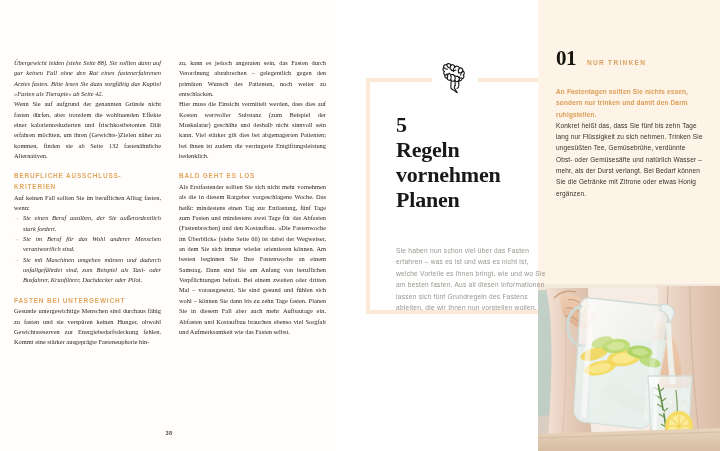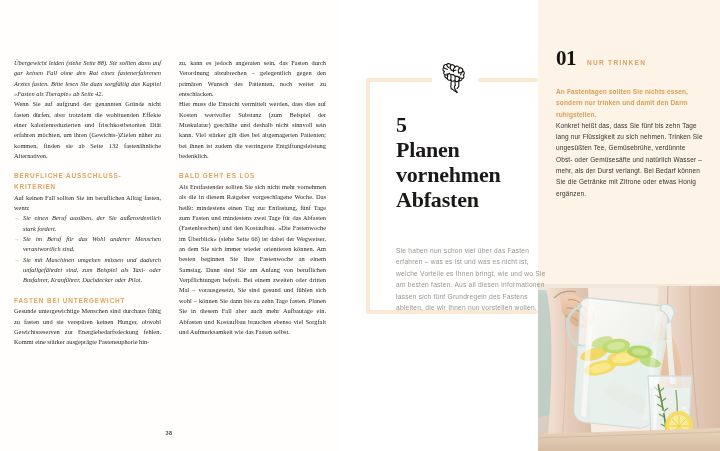--- a/index.html
+++ b/index.html
@@ -299,23 +299,23 @@
           <path d="M23.2 29.4 c-0.9 0.9 -1.1 2.4 -0.4 3.5 l2.2 3.5"></path>
           <path d="M26.6 24.6 l0.3 4.4 c0.1 1.4 -0.6 2.7 -1.8 3.4"></path>
           <path d="M20.5 33.4 c1.4 1.2 2.9 2.3 4.5 3.0"></path>
         </g>
       </svg>
     </div>
 
     <div class="chapter-inner">
       <h1 class="chapter-title">
         <span>5</span><br>
-        <span>Planen</span><br>
+        <span>Regeln</span><br>
         <span>vornehmen</span><br>
-        <span>Abfasten</span>
+        <span>Planen</span>
       </h1>
       <p class="chapter-intro">Sie haben nun schon viel über das Fasten erfahren – was es ist und was es nicht ist, welche Vorteile es Ihnen bringt, wie und wo Sie am besten fasten. Aus all diesen Informationen lassen sich fünf Grundregeln des Fastens ableiten, die wir Ihnen nun vorstellen wollen.</p>
     </div>
   </div>
 
   <div class="right-page">
     <div class="rule-head">
       <span class="rule-num">01</span>
       <span class="rule-label">Nur trinken</span>
     </div>

